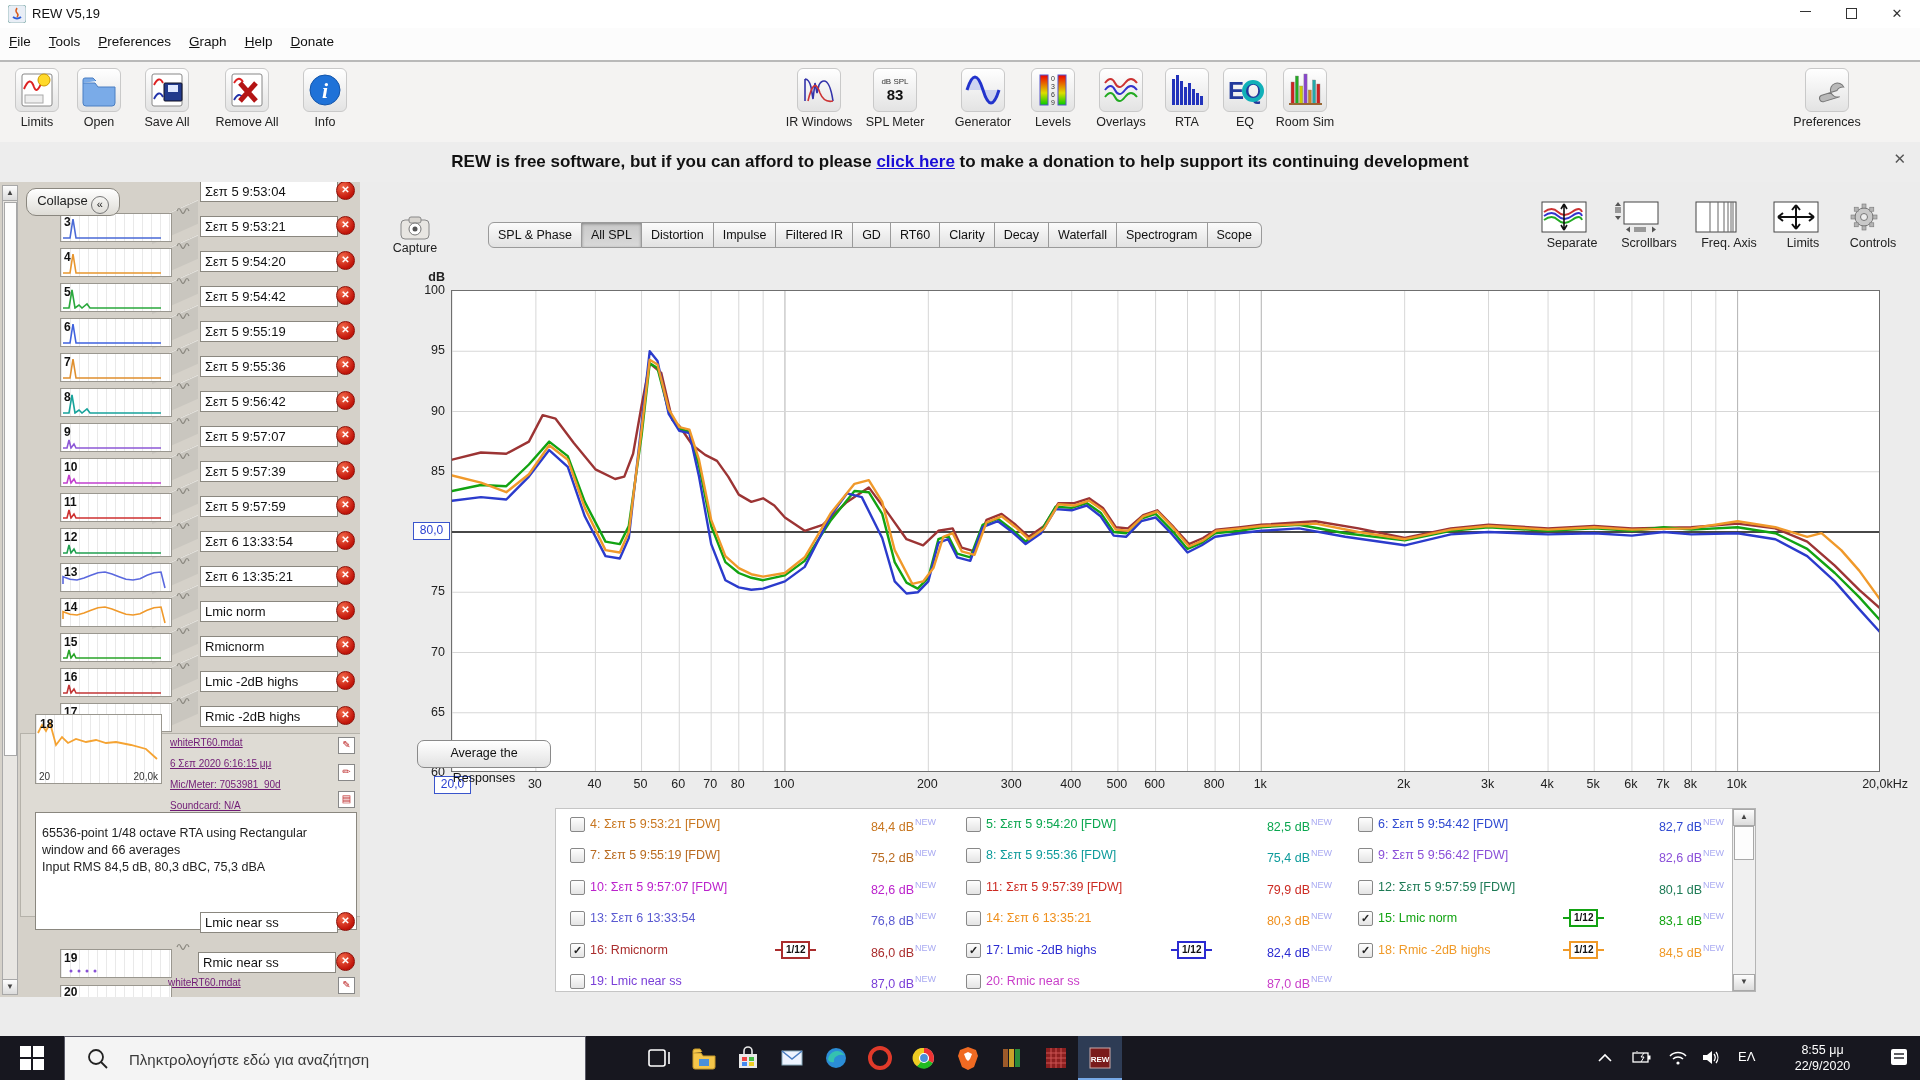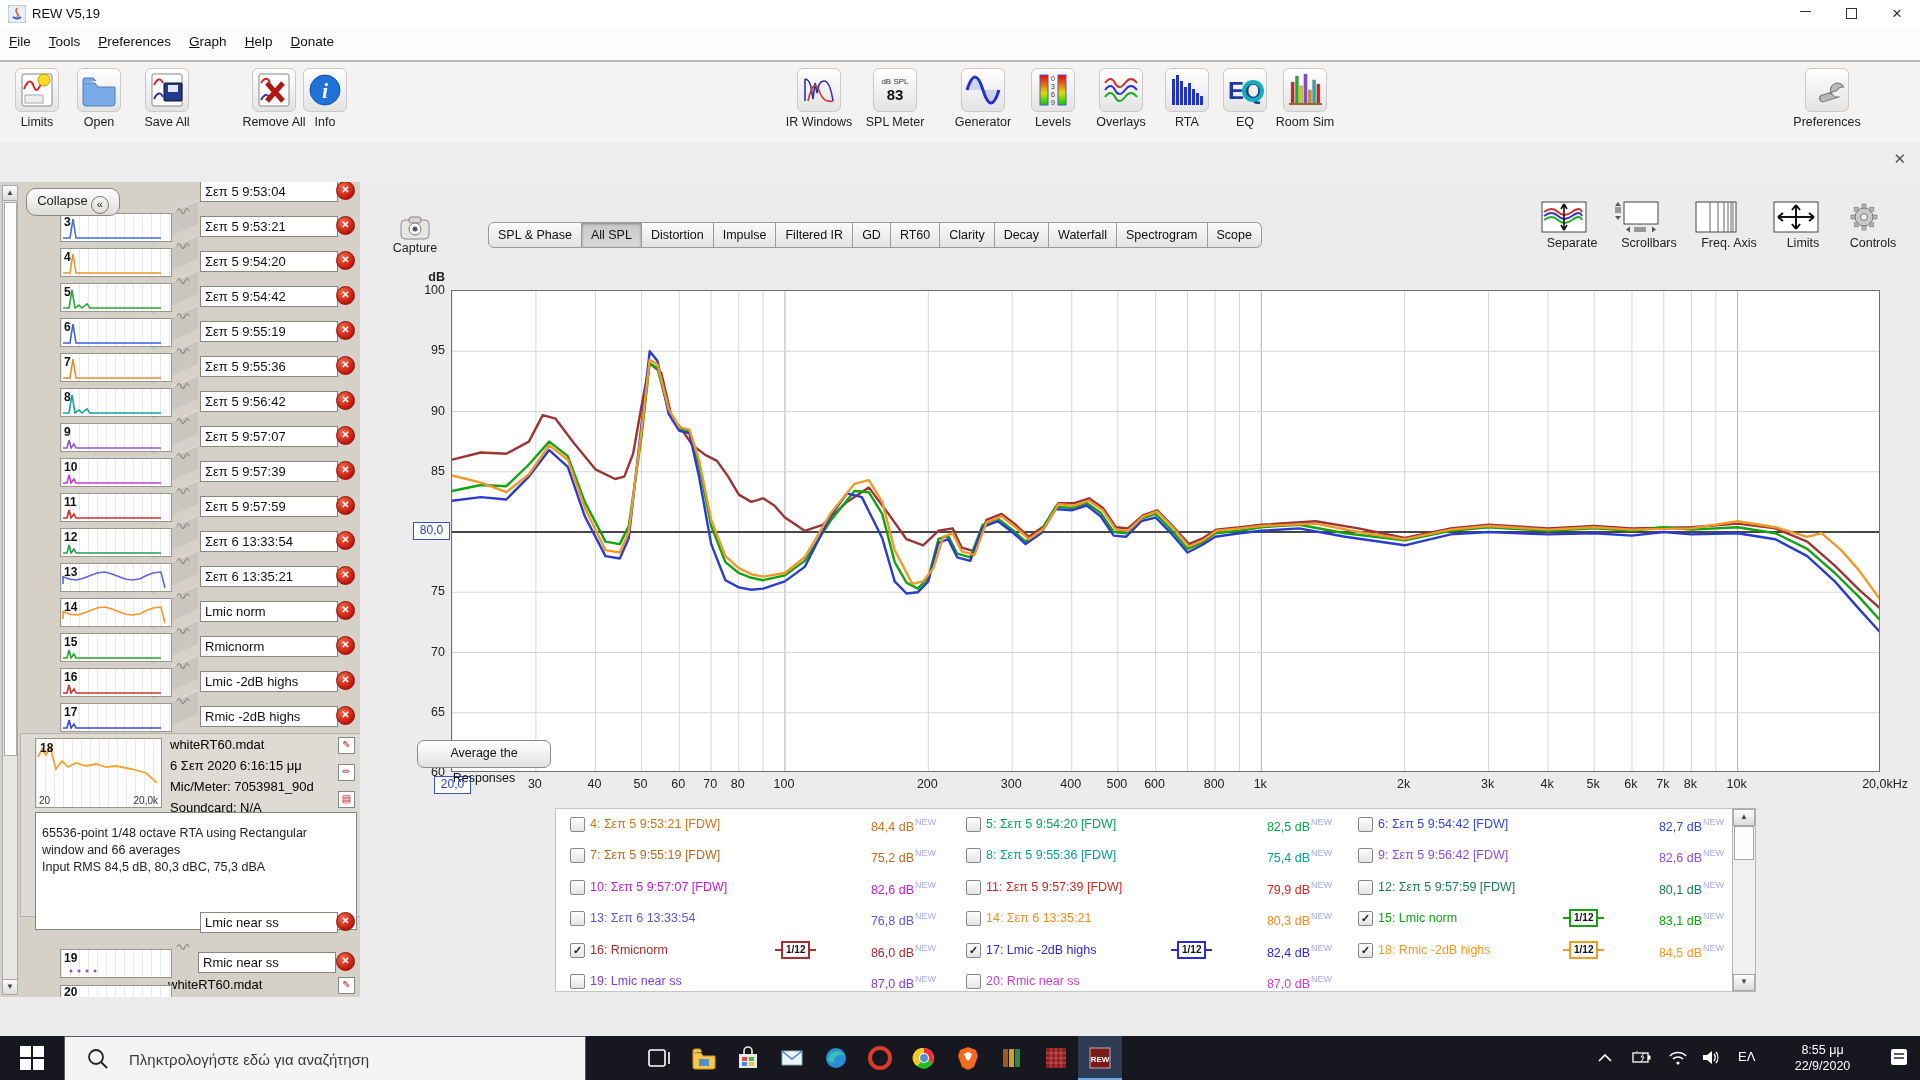--- a/index.html
+++ b/index.html
@@ -28,21 +28,21 @@
   #sidebar{left:0;top:182px;width:360px;height:815px;background:#d5d1c9;overflow:hidden;}
   .sb-scroll{left:2px;top:3px;width:14px;height:808px;background:#e8e6e2;border:1px solid #aaa;}
   .mini-thumb{background:#ffffff;border:1px solid #9a978f;background-image:repeating-linear-gradient(90deg,#e9e9e9 0 1px,transparent 1px 9px);}
   .row-num{font-size:12px;color:#111;font-weight:bold;}
   .name-field{background:#ffffff;border:1px solid #8a877f;font-size:13px;color:#111;padding:1px 4px;height:17px;line-height:17px;white-space:nowrap;overflow:hidden;}
   .xbtn{width:17px;height:17px;border-radius:50%;background:radial-gradient(circle at 35% 30%,#f46a4a,#c2150a 70%);border:1px solid #8c0e06;color:#fff;font-size:10px;font-weight:bold;text-align:center;line-height:16px;}
   .conn{background:#c9c6bf;transform:skewY(-24deg);box-shadow:inset 0 1px 0 #e6e4df;}
   .squig{color:#8a877f;}
   #collapse-btn{left:26px;top:6px;width:92px;height:26px;background:linear-gradient(#ffffff,#dedcd6);border:1px solid #8a877f;border-radius:10px;font-size:13px;color:#222;text-align:center;line-height:24px;}
   #collapse-btn .circ{display:inline-block;width:16px;height:16px;border:1px solid #777;border-radius:50%;line-height:14px;font-size:11px;vertical-align:-3px;margin-left:3px;}
-  .info-line{font-size:13px;color:#000000;white-space:nowrap;}
+  .info-line{font-size:10px;color:#701a75;white-space:nowrap;text-decoration:underline;}
   #notes-box{background:#ffffff;border:1px solid #8a877f;font-size:12.5px;color:#222;padding:12px 6px;line-height:17px;}
   .mini-icon{width:15px;height:15px;border:1px solid #888;background:#fff;font-size:10px;text-align:center;line-height:14px;color:#b22;}
   
   #graph-panel{left:360px;top:182px;width:1560px;height:815px;background:#ececec;}
   .tab{display:inline-block;height:24px;line-height:24px;padding:0 9px;font-size:12.5px;color:#111;background:linear-gradient(#fbfbfb,#e2e2e2);border:1px solid #9a9a9a;border-left:none;}
   .tab.first{border-left:1px solid #9a9a9a;border-radius:6px 0 0 6px;}
   .tab.last{border-radius:0 6px 6px 0;}
   .tab.active{background:linear-gradient(#c9c9c9,#d9d9d9);box-shadow:inset 0 1px 3px rgba(0,0,0,.35);}
   .gtool{text-align:center;}
   .gtool .lbl{font-size:12.5px;color:#222;margin-top:2px;}
@@ -117,21 +117,21 @@
           <svg width="38" height="38">
             <rect x="4" y="3" width="30" height="32" rx="2" fill="#fff" stroke="#888"></rect>
             <path d="M6 14 q5 -10 9 -2" stroke="#d22" fill="none" stroke-width="1.8"></path>
             <path d="M6 28 q5 -10 9 -2" stroke="#23a" fill="none" stroke-width="1.8"></path>
             <rect x="16" y="12" width="18" height="18" rx="1" fill="#223a8c" stroke="#112"></rect>
             <rect x="20" y="14" width="10" height="7" fill="#dfe7ff"></rect>
           </svg>
         </div>
         <div class="lbl">Save All</div>
       </div>
-      <div class="abs tbtn" style="left: 210px; top: 6px; width: 74px; margin-left: 27px;">
+      <div class="abs tbtn" style="left: 210px; top: 6px; width: 74px;">
         <div class="ticon">
           <svg width="38" height="38">
             <rect x="4" y="3" width="30" height="32" rx="2" fill="#fff" stroke="#888"></rect>
             <path d="M6 12 q5 -8 9 -1" stroke="#d22" fill="none" stroke-width="1.8"></path>
             <path d="M6 29 q5 -9 9 -2" stroke="#23a" fill="none" stroke-width="1.8"></path>
             <path d="M12 12 L28 30 M28 12 L12 30" stroke="#b41414" stroke-width="5"></path>
           </svg>
         </div>
         <div class="lbl">Remove All</div>
       </div>
@@ -244,20 +244,21 @@
         <div class="ticon">
           <svg width="38" height="38">
             <path d="M30 6 a7 7 0 1 0 3 10 l-9 14 a3.4 3.4 0 0 1 -6 -3 l9 -14 a7 7 0 0 1 3 -7 z" fill="#b9b9b9" stroke="#777" transform="rotate(40 19 19)"></path>
           </svg>
         </div>
         <div class="lbl">Preferences</div>
       </div>
     </div>
 
   <div class="abs" id="banner">
+    <span class="txt"><span>REW is free software, but if you can afford to please </span><a>click here</a><span> to make a donation to help support its continuing development</span></span>
     <span class="abs" id="banner-close">✕</span>
   </div>
 
   <div class="abs" id="sidebar">
     <div class="abs sb-scroll">
       <div class="abs vs-btn" style="left:-1px;top:-1px;width:14px;height:14px">▲</div>
       <div class="abs vs-thumb" style="left:1px;top:16px;width:11px;height:552px"></div>
       <div class="abs vs-btn" style="left:-1px;bottom:-1px;width:14px;height:14px">▼</div>
     </div>
     <div class="abs" id="rows-host" style="left:0;top:0;width:360px;height:815px">
@@ -467,21 +468,21 @@
         </div>
         <div class="abs row-num" style="left: 64px; top: 523px;">17</div>
         <div class="abs squig" style="left: 176px; top: 512px;">
           <svg width="16" height="10">
             <path d="M1 7 q2 -5 4 0 q2 5 4 0 q2 -5 4 0" stroke="#8a877f" fill="none" stroke-width="1.2"></path>
           </svg>
         </div>
         <div class="abs name-field" style="left: 200px; top: 524px; width: 128px;">Rmic -2dB highs</div>
         <div class="abs xbtn" style="left: 336px; top: 524px;">✕</div>
         <div class="abs" style="left: 20px; top: 551px; width: 340px; height: 182px; background: rgb(222, 219, 212); border: 1px solid rgb(181, 178, 170);"></div>
-        <div class="abs mini-thumb" style="left: 35px; top: 556px; width: 125px; height: 68px;">
+        <div class="abs mini-thumb" style="left: 35px; top: 532px; width: 125px; height: 68px;">
           <svg width="123" height="66">
             <path d="M2 18 L6 10 L10 16 L14 8 L20 30 L26 22 L32 28 L40 24 L50 27 L60 25 L70 28 L80 27 L95 30 L110 34 L121 44" stroke="#f5a332" fill="none" stroke-width="1.8"></path>
           </svg>
           <div class="abs row-num" style="left: 4px; top: 2px;">18</div>
           <div class="abs" style="left: 3px; bottom: 1px; font-size: 10px; color: rgb(51, 51, 51);">20</div>
           <div class="abs" style="right: 3px; bottom: 1px; font-size: 10px; color: rgb(51, 51, 51);">20,0k</div>
         </div>
         <div class="abs info-line" style="left: 170px; top: 555px; width: 165px; overflow: hidden;">whiteRT60.mdat</div>
         <div class="abs info-line" style="left: 170px; top: 576px; width: 165px; overflow: hidden;">6 Σεπ 2020 6:16:15 μμ</div>
         <div class="abs info-line" style="left: 170px; top: 597px; width: 165px; overflow: hidden;">Mic/Meter: 7053981_90d</div>

